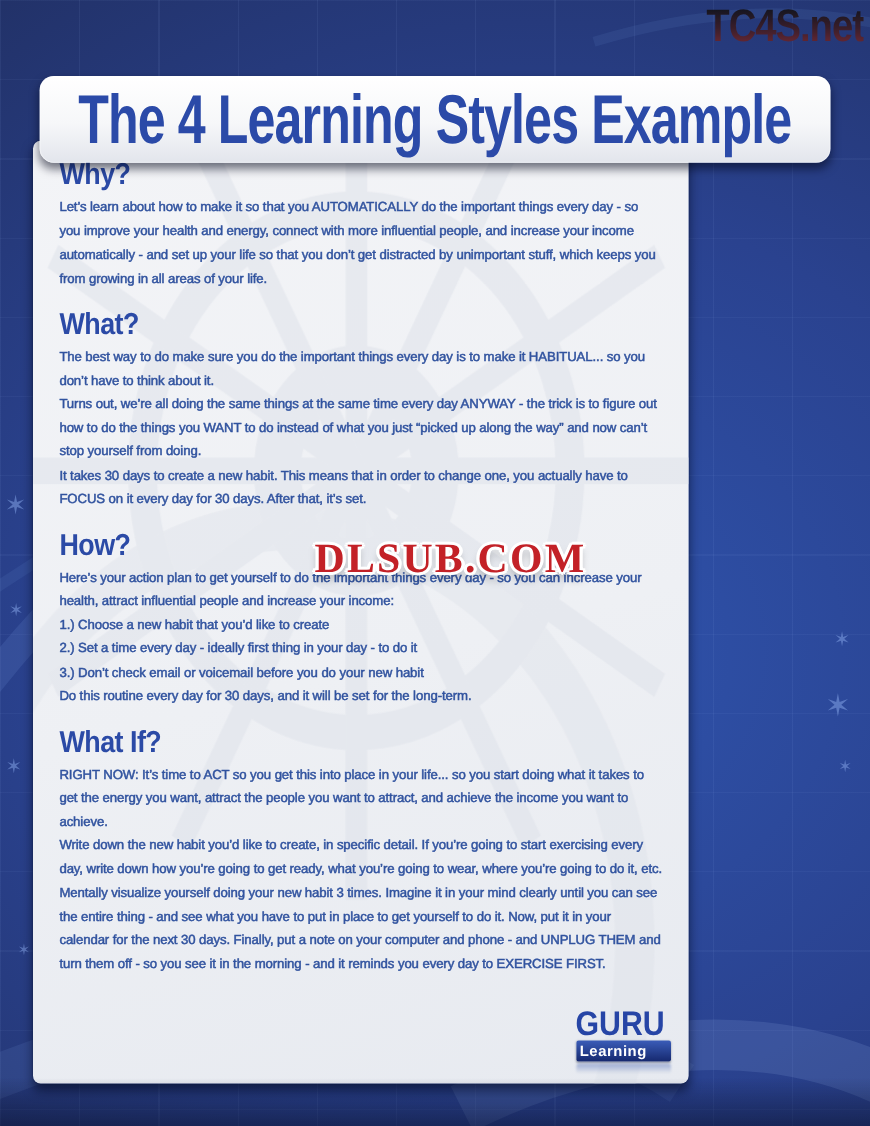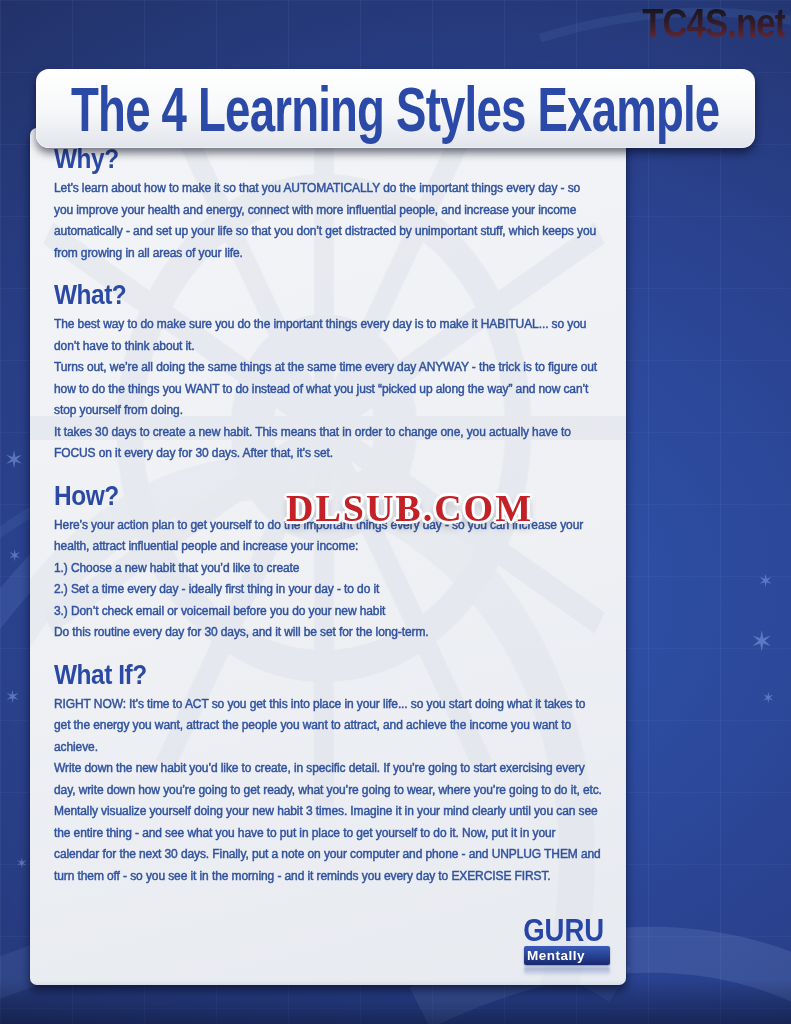--- a/index.html
+++ b/index.html
@@ -183,21 +183,21 @@
 
       <section class="sec">
         <h2>What If?</h2>
         <p>RIGHT NOW: It’s time to ACT so you get this into place in your life... so you start doing what it takes to get the energy you want, attract the people you want to attract, and achieve the income you want to achieve.
 Write down the new habit you’d like to create, in specific detail. If you’re going to start exercising every day, write down how you’re going to get ready, what you’re going to wear, where you’re going to do it, etc. Mentally visualize yourself doing your new habit 3 times. Imagine it in your mind clearly until you can see the entire thing - and see what you have to put in place to get yourself to do it. Now, put it in your calendar for the next 30 days. Finally, put a note on your computer and phone - and UNPLUG THEM and turn them off - so you see it in the morning - and it reminds you every day to EXERCISE FIRST.</p>
       </section>
     </div>
 
     <div class="guru">
       <div class="guru-word">GURU</div>
-      <div class="guru-box">Mentally</div>
+      <div class="guru-box">Learning</div>
       <div class="guru-reflection"></div>
     </div>
   </div>
 
   <div class="dlsub">DLSUB.COM</div>
 
   <div class="bottom-shade"></div>
 
 
 </div>

